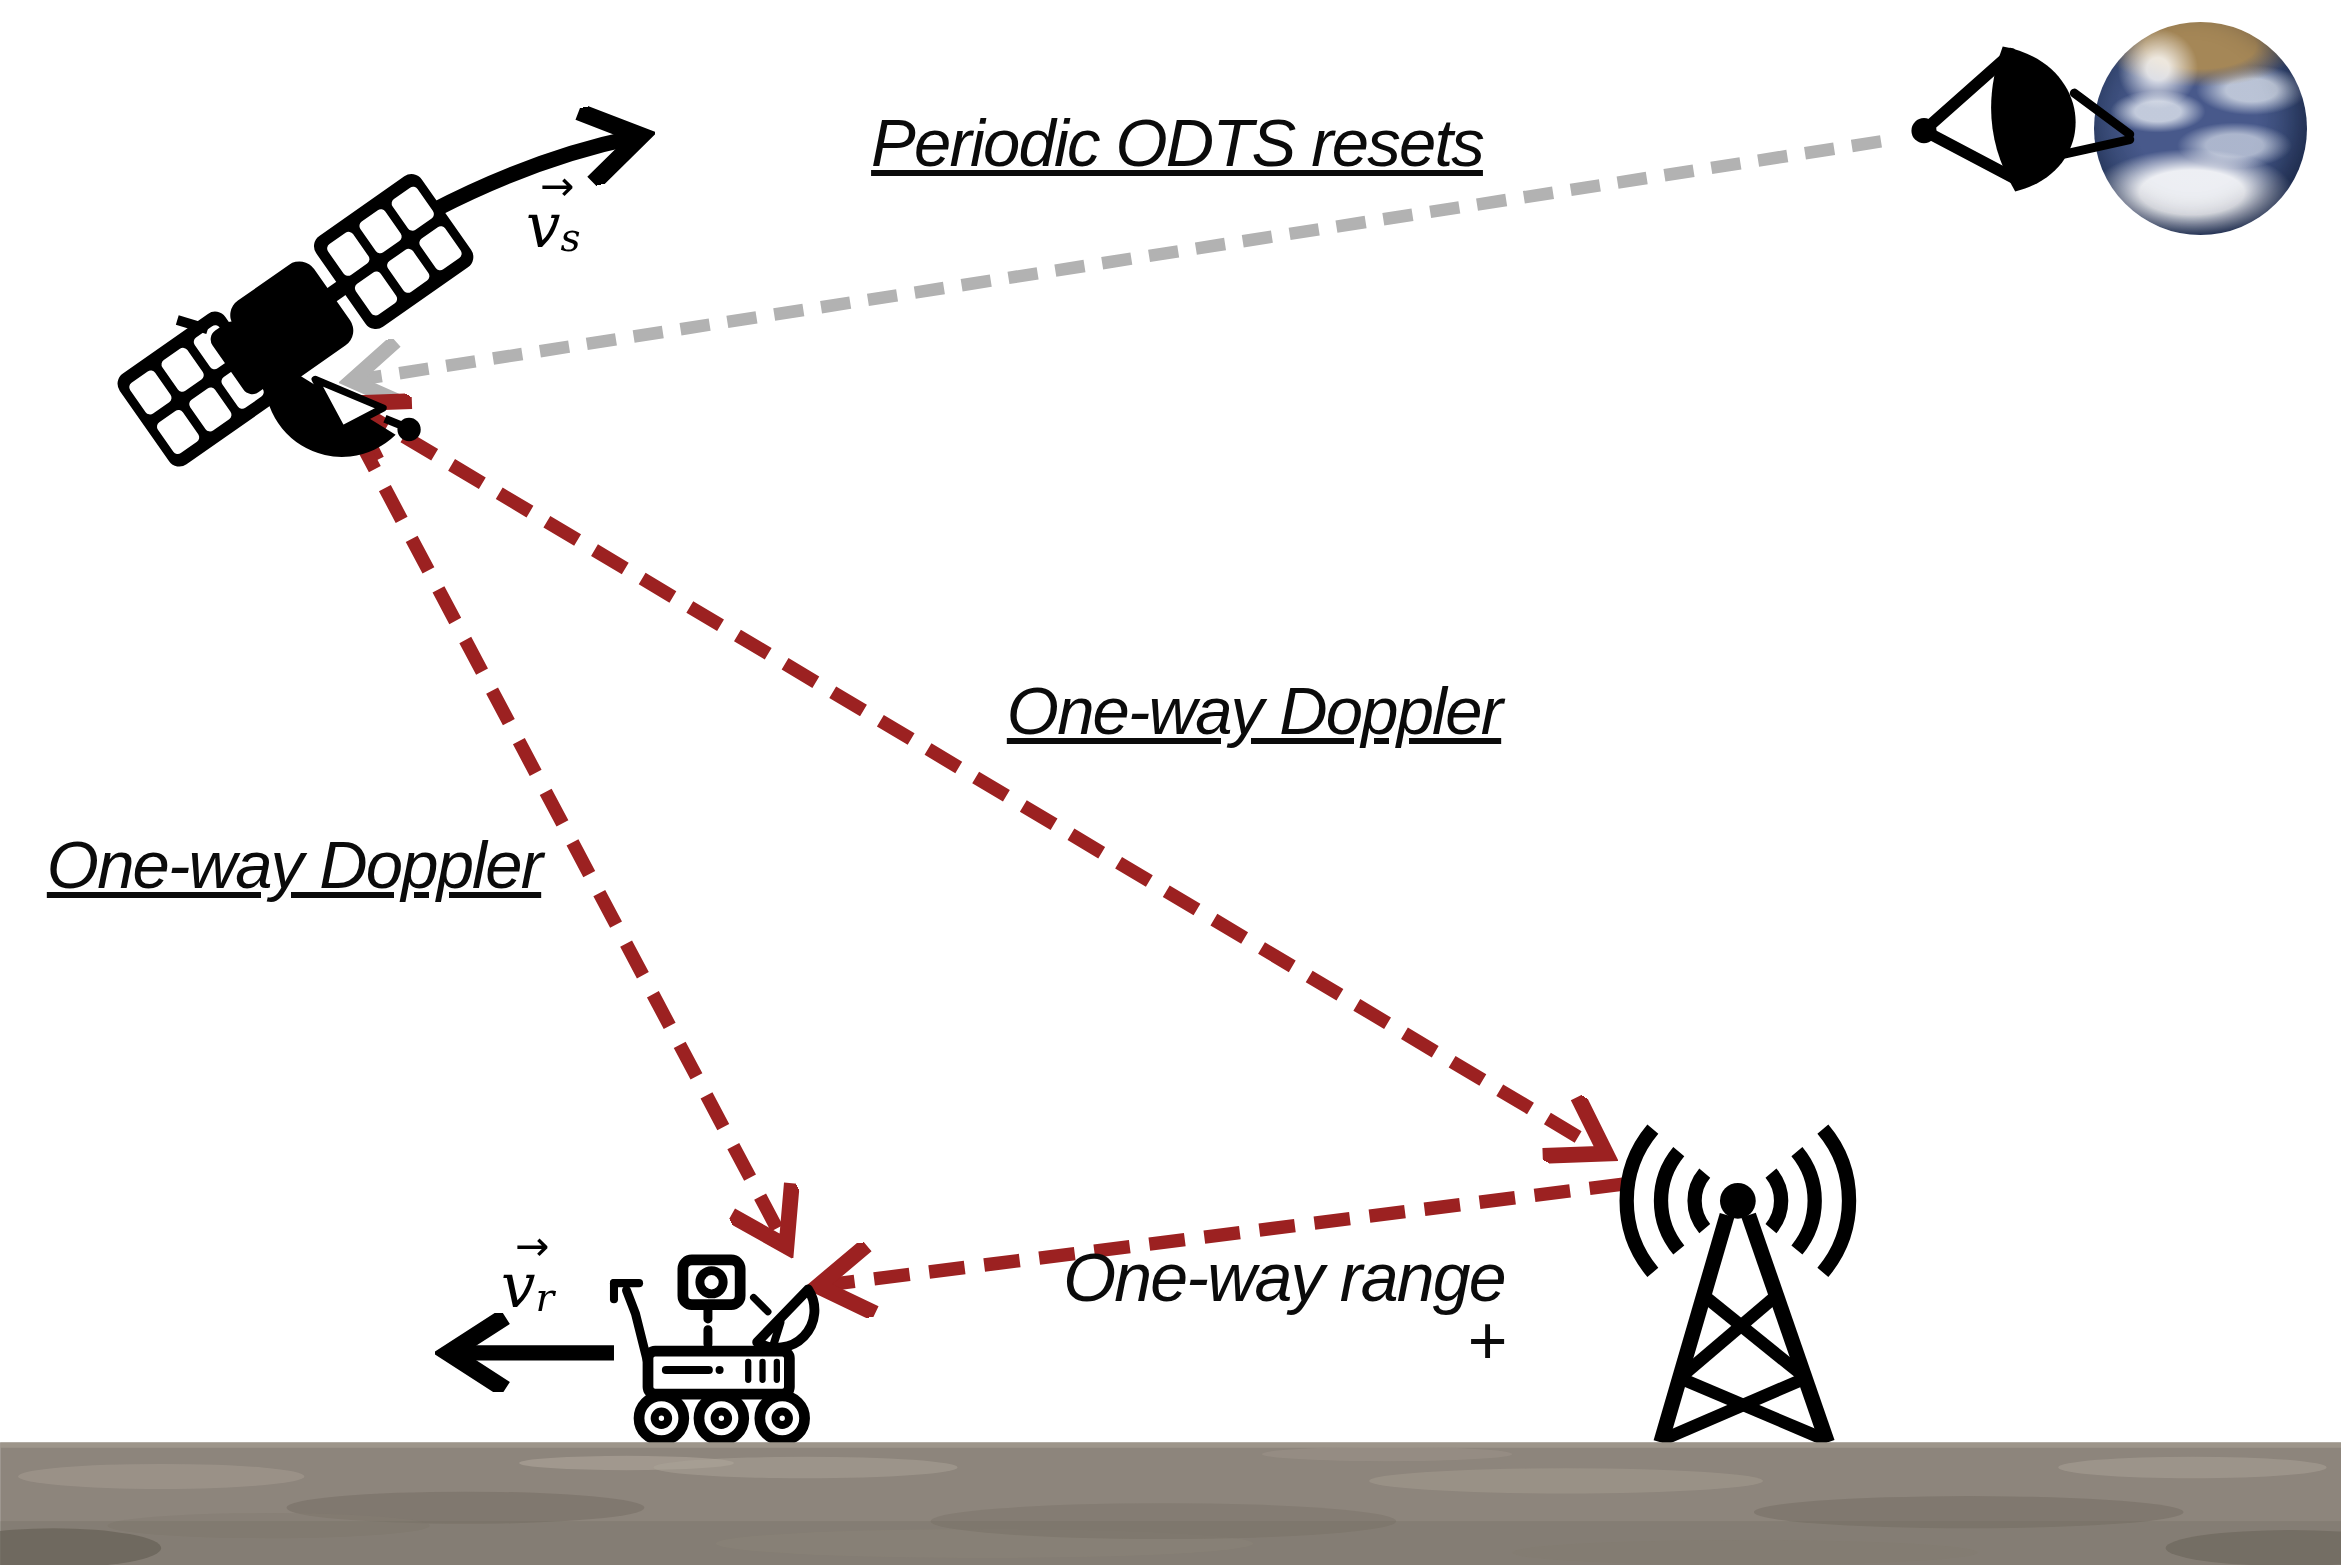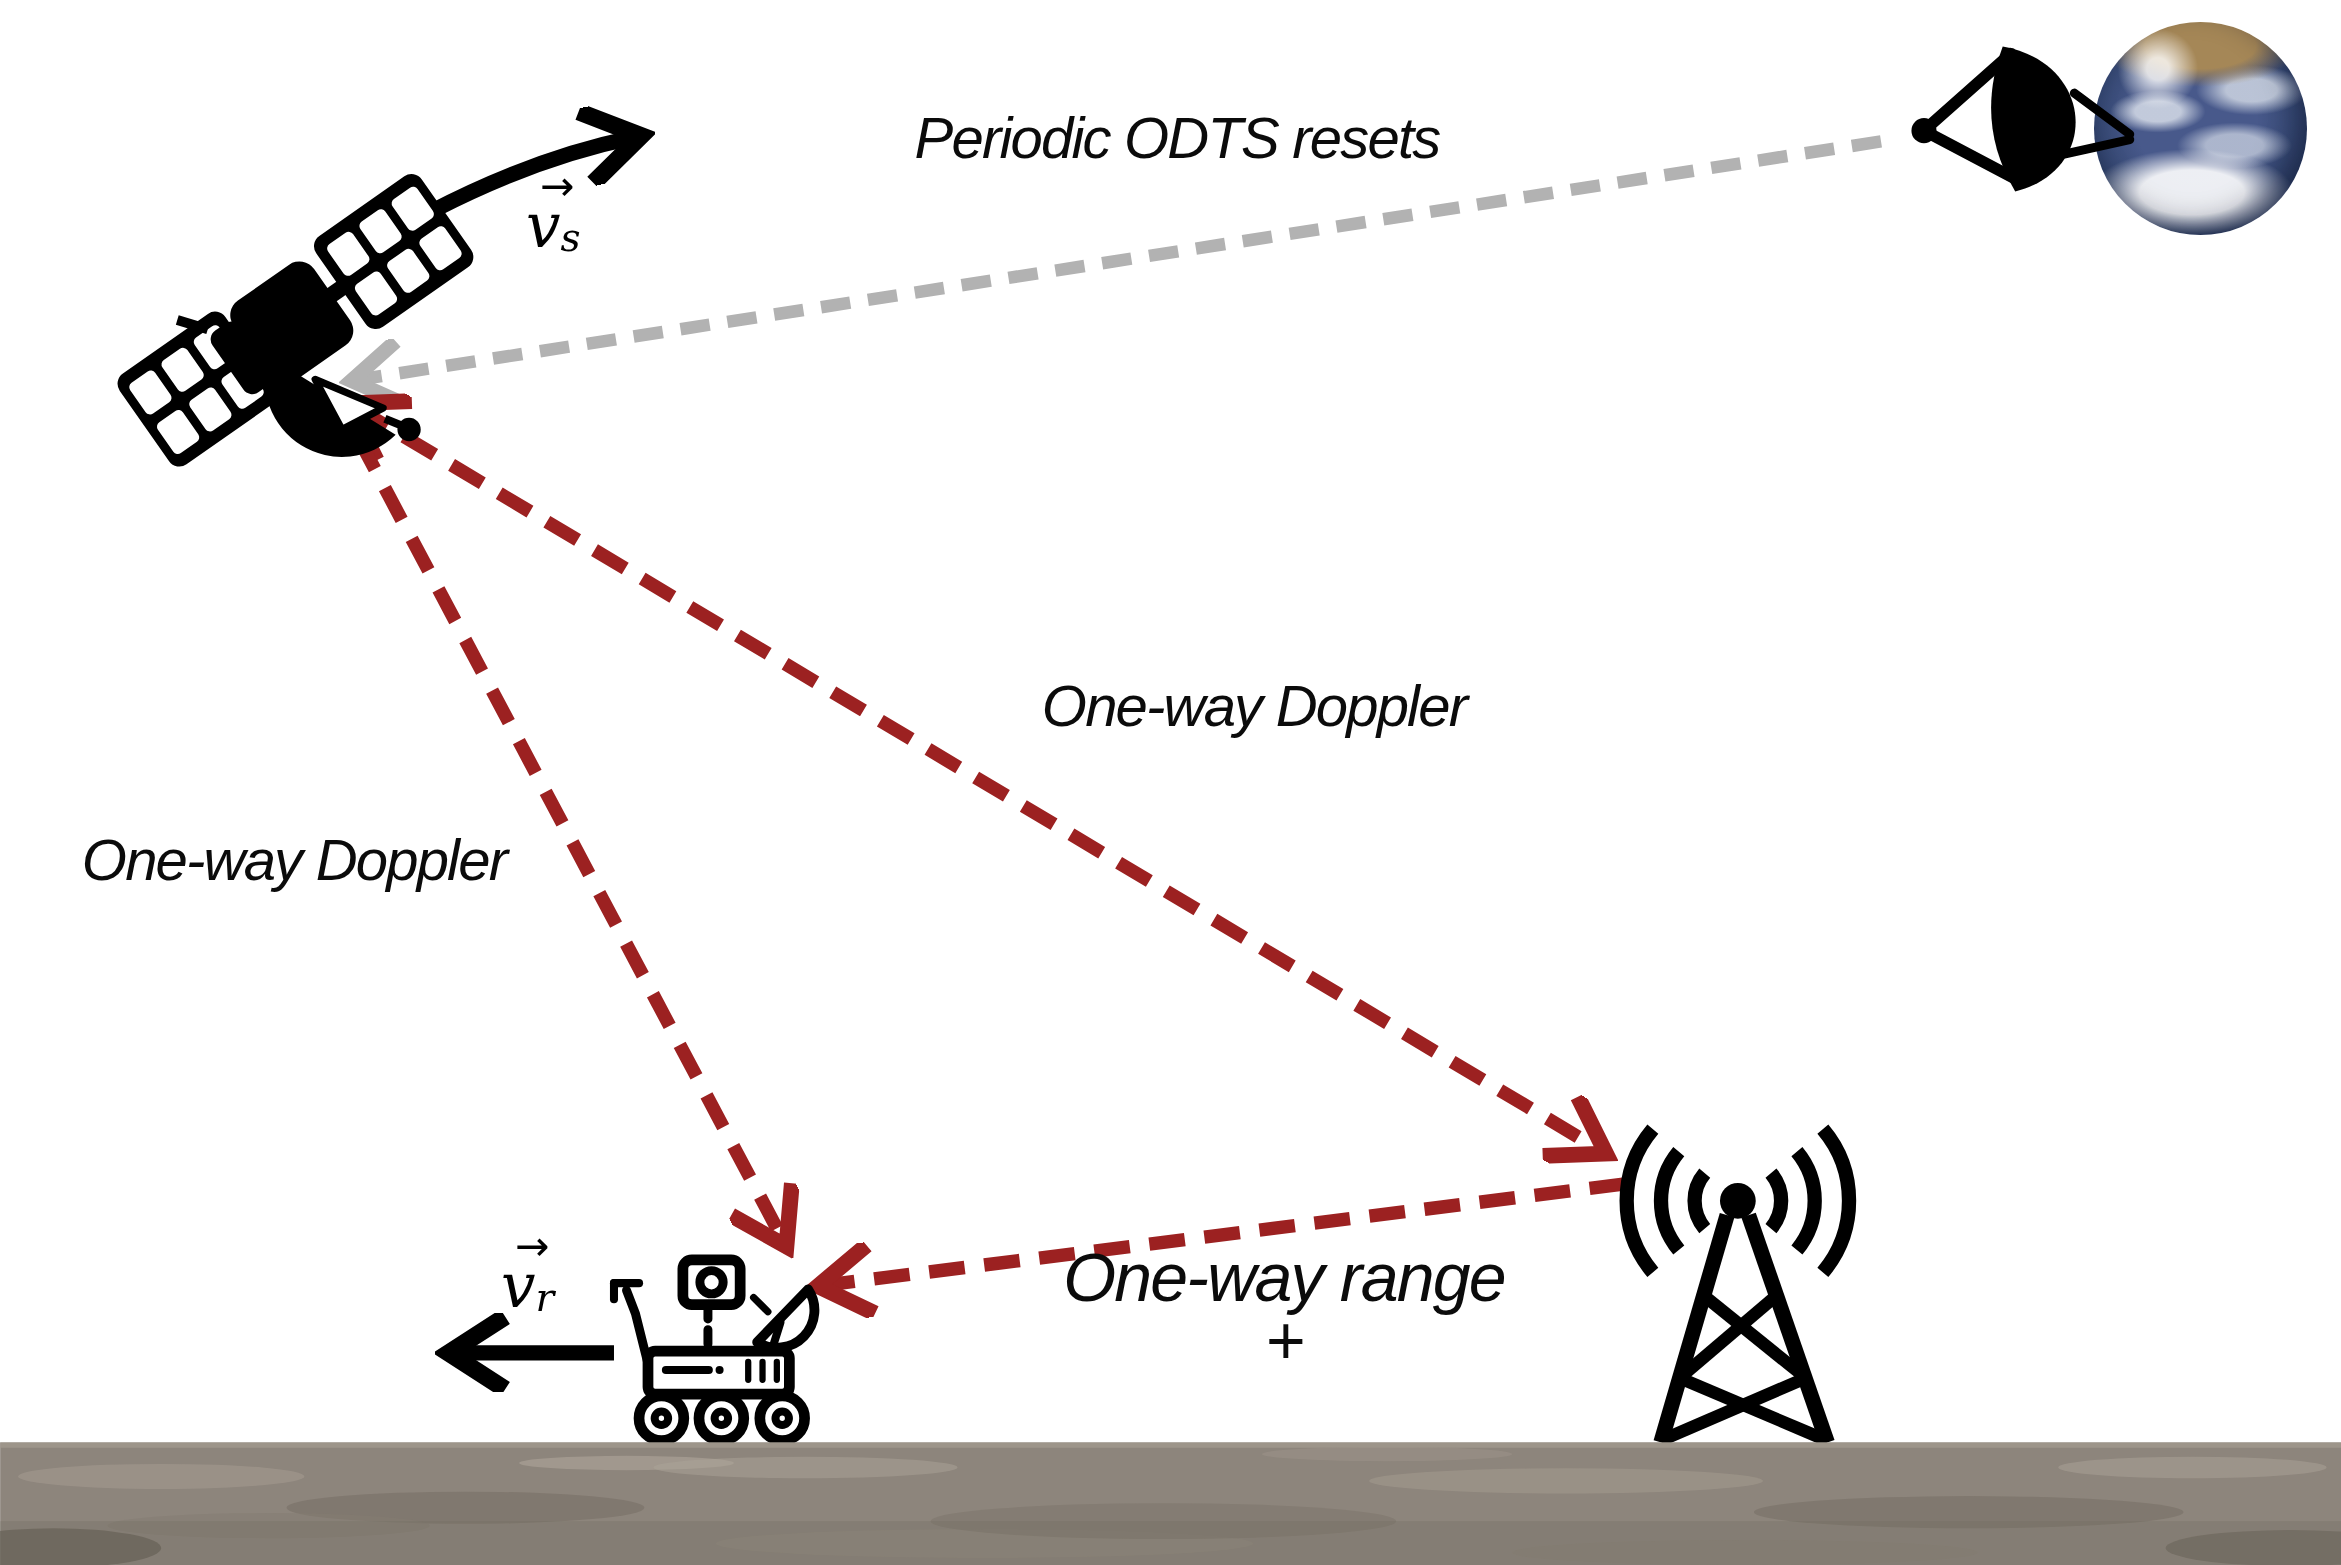--- a/index.html
+++ b/index.html
@@ -1,21 +1,21 @@
 <!DOCTYPE html>
 <html style="font-size:14.3px"><head>
 <meta charset="utf-8">
 <style>
   html,body{margin:0;padding:0;background:#ffffff;}
   #stage{position:relative;width:2342px;height:1565px;background:#ffffff;overflow:hidden;
          font-family:"Liberation Sans",sans-serif;}
-  .lbl{position:absolute;font-style:italic;color:#0b0b0b;font-size:58px;letter-spacing:-1.8px;
-       line-height:1;white-space:nowrap;transform:translateX(-50%);}
+  .lbl{position:absolute;font-style:italic;color:#0b0b0b;font-size:67px;letter-spacing:-1.8px;
+       line-height:1;white-space:nowrap;transform:translateX(-50%);text-decoration:underline;}
   .lbl-block{position:absolute;font-style:italic;color:#0b0b0b;font-size:68px;letter-spacing:-1.8px;
-       line-height:63px;text-align:center;transform:translateX(-50%);white-space:nowrap;}
+       line-height:63px;text-align:right;transform:translateX(-50%);white-space:nowrap;}
   .vec{position:absolute;font-family:"DejaVu Serif",serif;font-style:italic;color:#000;}
   .vec .arr{display:block;font-style:normal;font-size:41px;line-height:23px;margin-left:14.3px;font-family:"DejaVu Sans",sans-serif;}
   .vec .base{font-size:61px;line-height:55px;}
   .vec sub{font-size:39px;line-height:0;}
   #earth{position:absolute;left:2094px;top:21.5px;width:213px;height:213px;border-radius:50%;
     background:
       radial-gradient(circle at 30% 22%, rgba(255,255,255,.8) 0 5%, rgba(255,255,255,0) 18%),
       radial-gradient(ellipse 62% 26% at 50% 11%, #a58757 0 42%, rgba(165,135,87,0) 75%),
       radial-gradient(ellipse 40% 18% at 74% 32%, rgba(215,222,233,.8) 0 30%, rgba(215,222,233,0) 65%),
       radial-gradient(ellipse 36% 16% at 30% 42%, rgba(235,240,246,.75) 0 30%, rgba(235,240,246,0) 62%),

